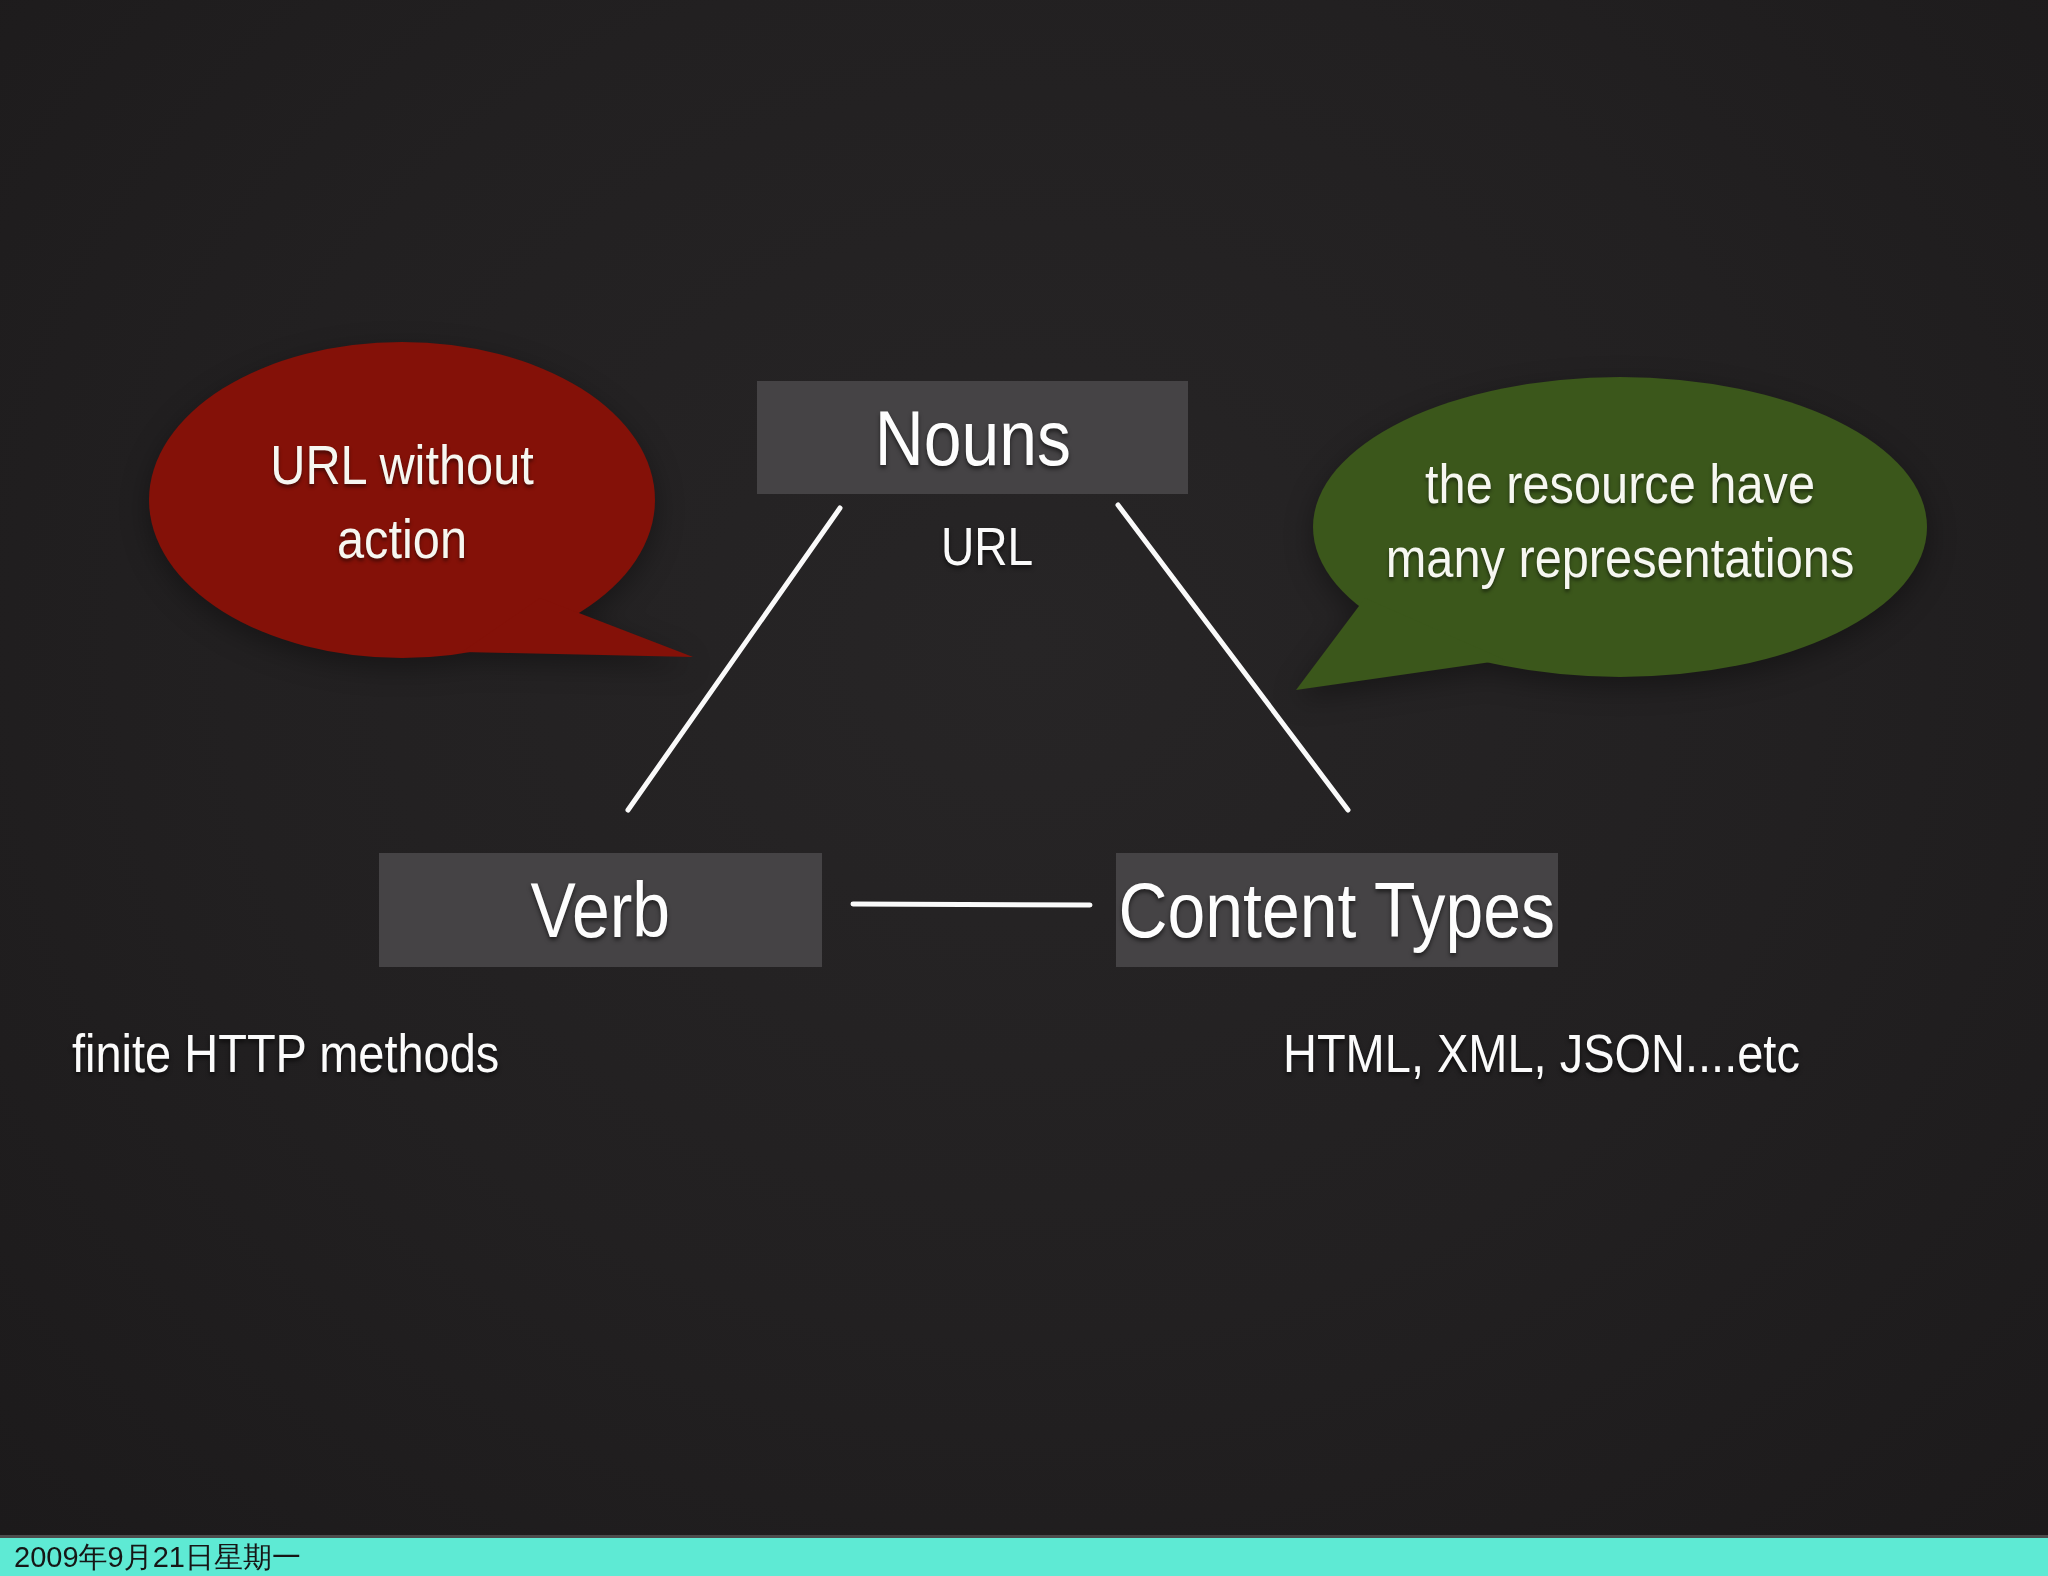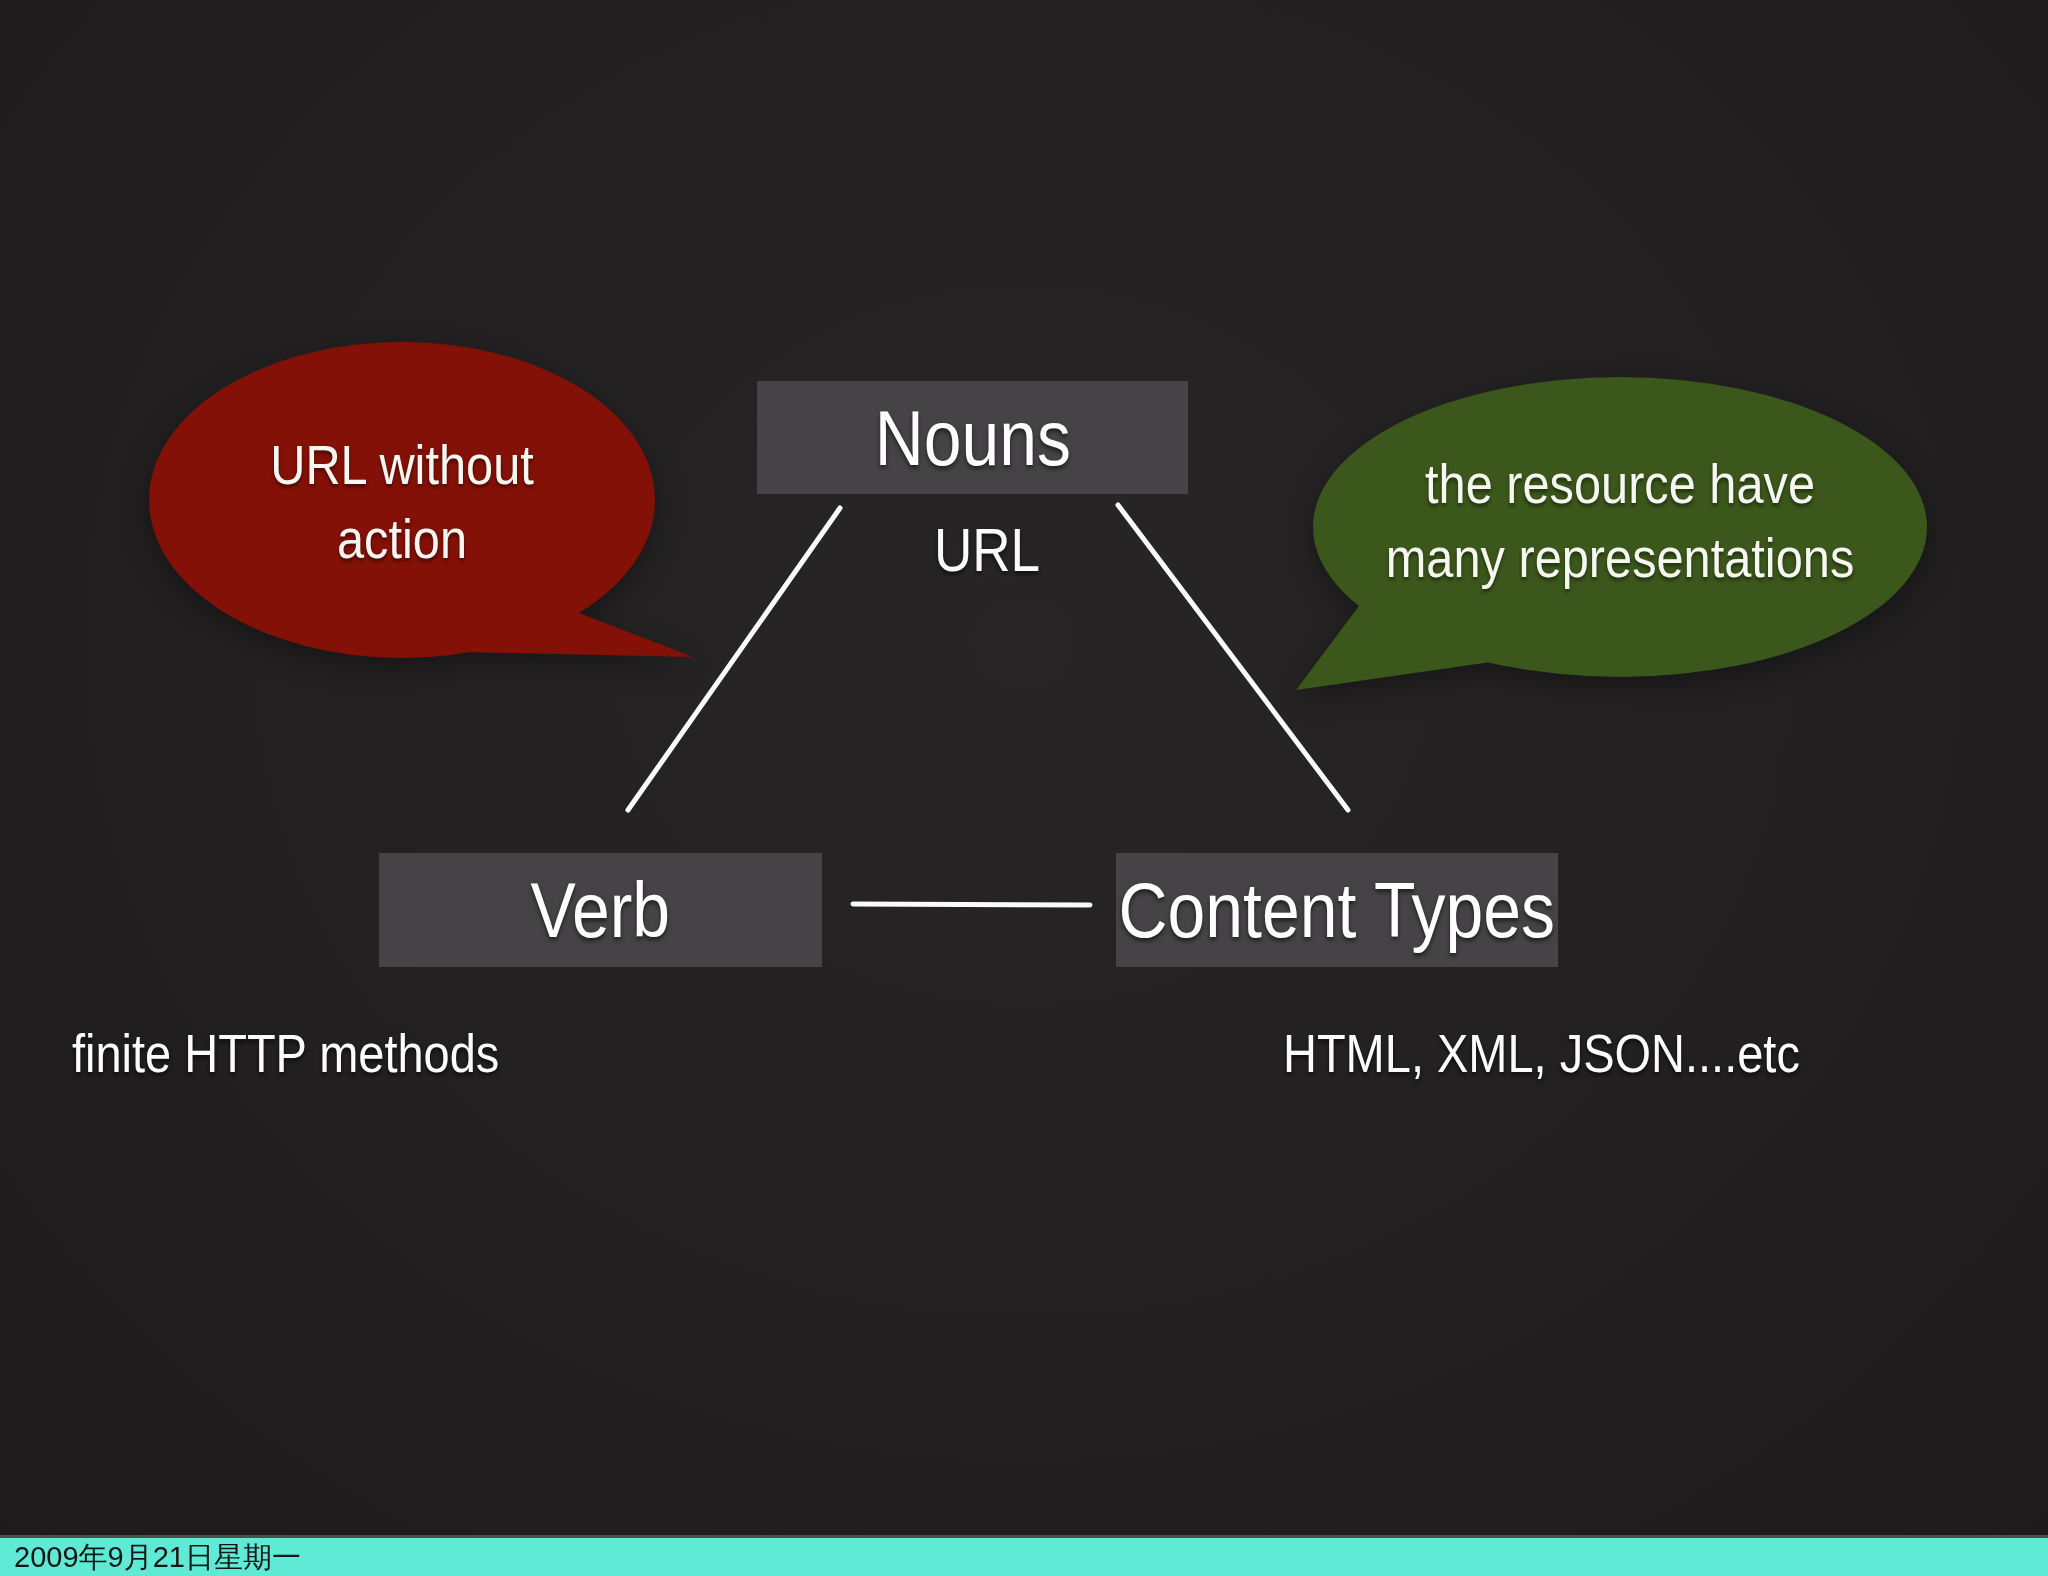--- a/index.html
+++ b/index.html
@@ -23,21 +23,21 @@
     font-size:78px;line-height:1;white-space:nowrap;
     text-shadow:0 3px 5px rgba(0,0,0,0.55);
   }
   .gs{display:inline-block;transform:scaleX(0.87);transform-origin:50% 50%;}
   .gs-left{display:inline-block;transform:scaleX(0.87);transform-origin:0 50%;}
   .node-nouns{left:757px;top:381px;width:431px;height:113px;}
   .node-verb{left:379px;top:853px;width:443px;height:114px;}
   .node-ct{left:1116px;top:853px;width:442px;height:114px;}
   .sub-url{
     position:absolute;left:757px;top:520px;width:460px;text-align:center;
-    color:#fafafa;font-size:61px;line-height:1;text-shadow:0 3px 5px rgba(0,0,0,0.55);
+    color:#fafafa;font-size:53px;line-height:1;text-shadow:0 3px 5px rgba(0,0,0,0.55);
   }
   .bottom-label{
     position:absolute;top:1026px;color:#fbfbfb;font-size:54px;line-height:1;
     white-space:nowrap;text-shadow:0 3px 5px rgba(0,0,0,0.6);text-align:right;
   }
   .sub-verb{left:72px;}
   .sub-ct{left:1283px;}
   .bubble-text{
     position:absolute;text-align:center;color:#f6f7f1;font-size:56px;line-height:1.32;
     text-shadow:0 3px 4px rgba(0,0,0,0.45);

